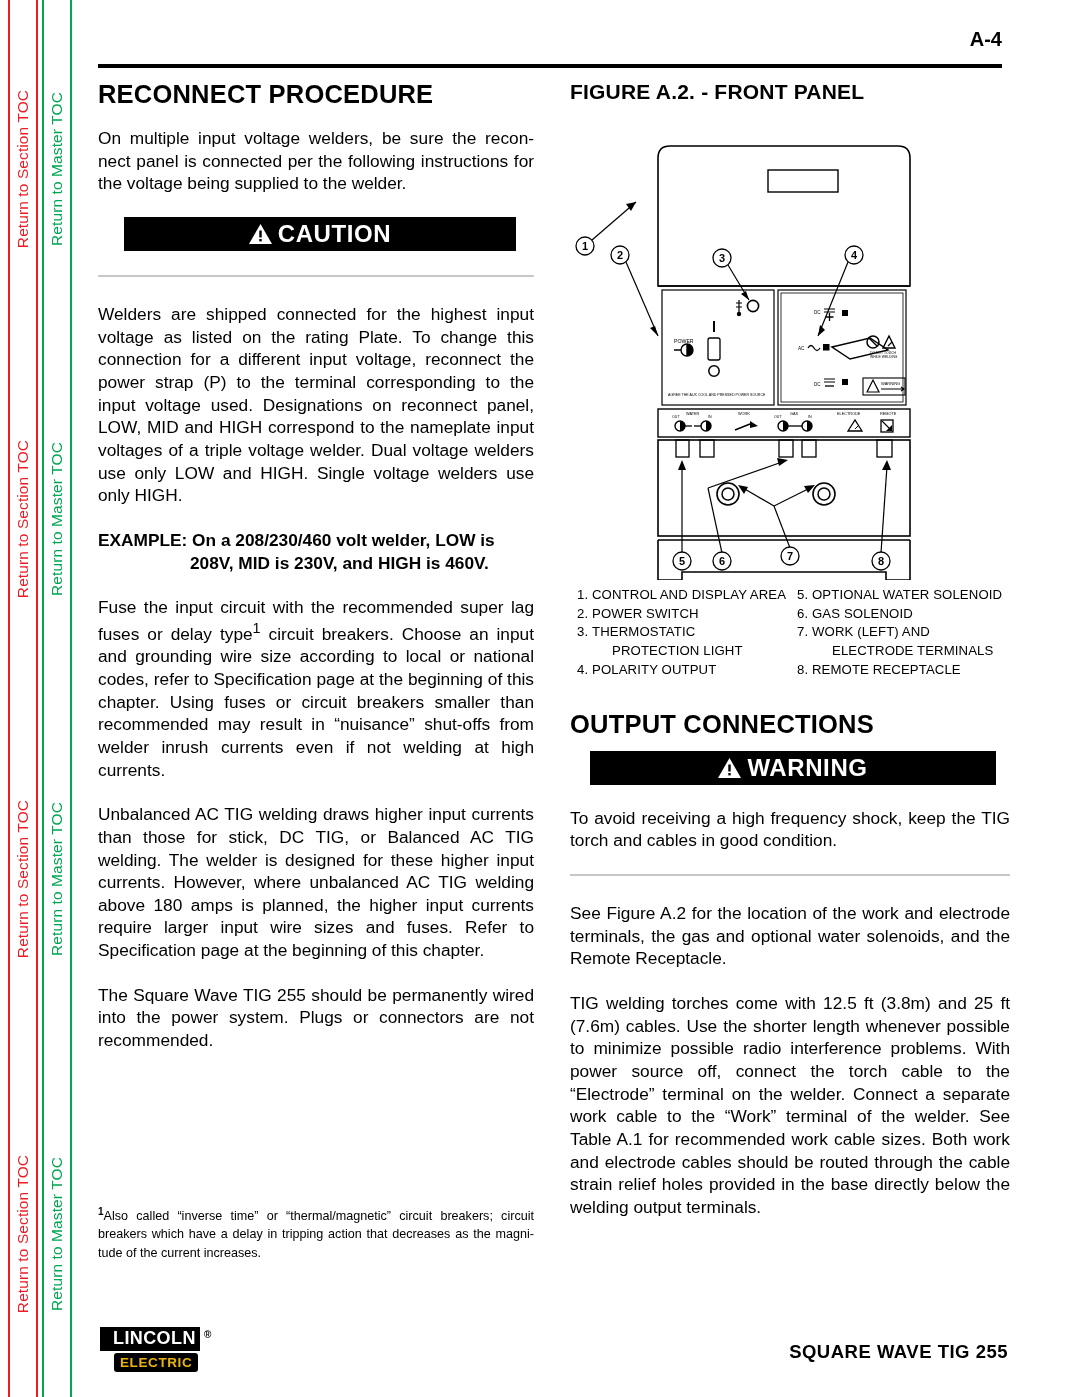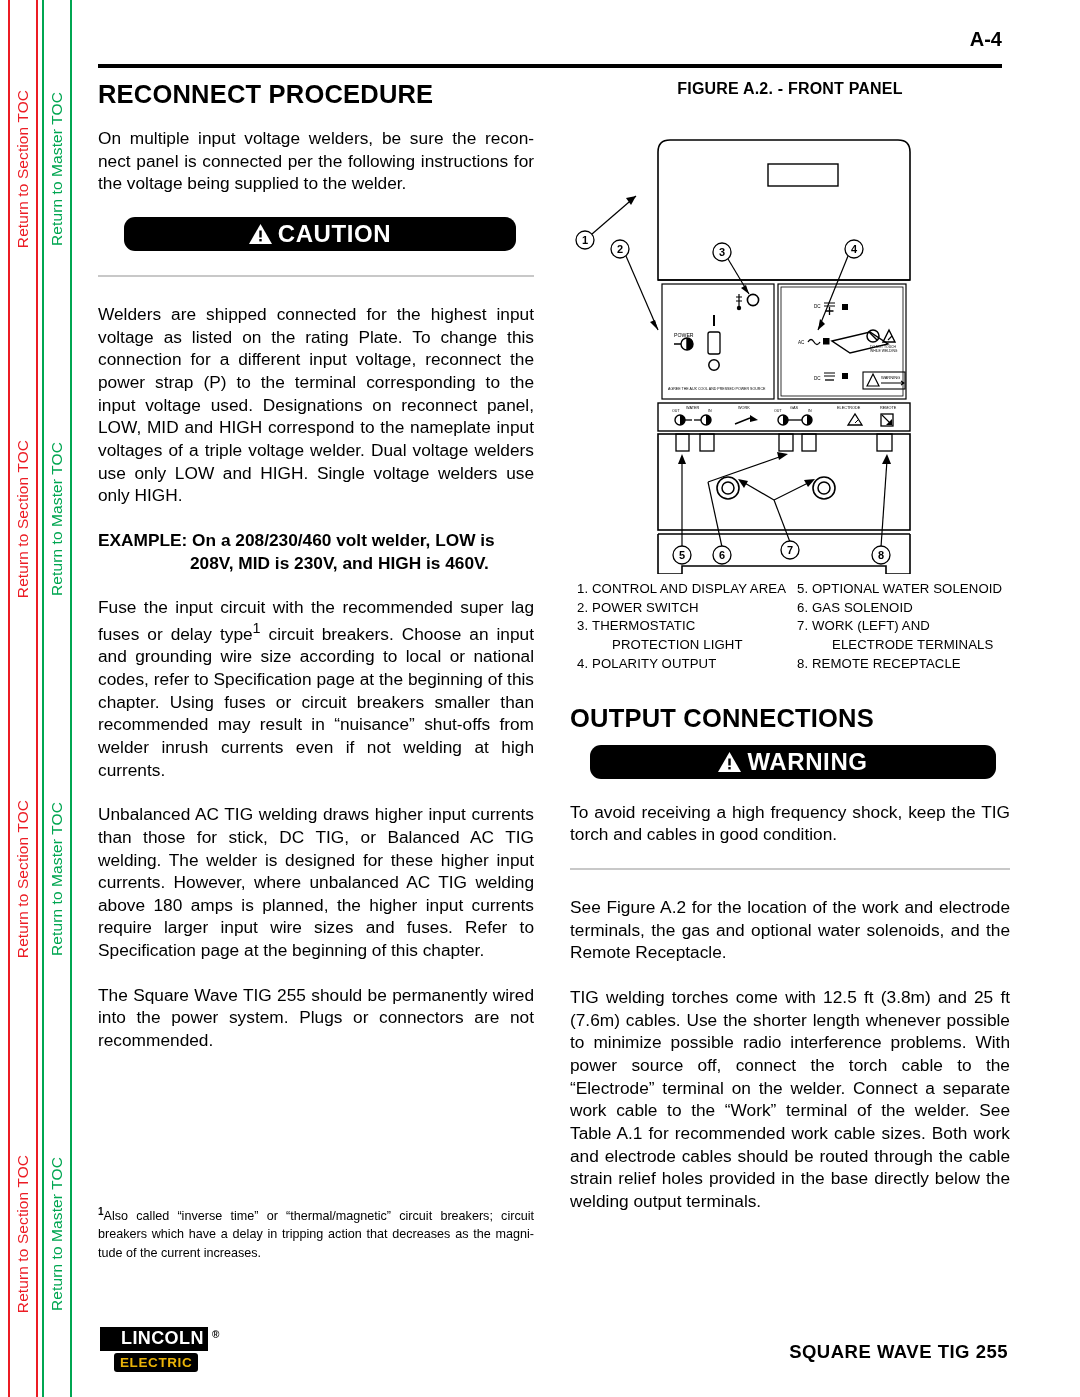--- a/index.html
+++ b/index.html
@@ -125,21 +125,20 @@
   .banner {
     background: #000;
     color: #fff;
     text-align: center;
     font-weight: bold;
     display: flex;
     align-items: center;
     justify-content: center;
     gap: 6px;
     letter-spacing: 0.6px;
-    border-radius: 11px;
   }
   .banner.caution {
     margin: 2px 0 24px 26px;
     width: 392px;
     height: 34px;
     font-size: 24px;
   }
   .banner.warning {
     margin: 2px 0 22px 20px;
     width: 406px;
@@ -155,23 +154,22 @@
   .warn-tri svg { display: block; }
 
   .hr-light {
     border: 0;
     border-top: 2px solid #c8c8c8;
     margin: 6px 0 26px 0;
   }
 
   
   .fig-cap {
-    font-size: 16px;
-    font-weight: bold;
-    text-align: center;
+    font-size: 21px;
+    font-weight: bold;
     letter-spacing: 0.2px;
     margin: 8px 0 6px 0;
   }
   .fig-wrap {
     width: 440px;
     height: 470px;
     position: relative;
   }
   .fig-wrap svg { display: block; }
 
@@ -213,21 +211,21 @@
     left: 100px;
     top: 1327px;
     width: 108px;
   }
   .logo-top {
     background: #000;
     color: #fff;
     font-weight: bold;
     font-size: 18px;
     letter-spacing: 0.4px;
-    padding: 1px 4px 2px 21px;
+    padding: 1px 4px 2px 13px;
     display: inline-block;
     position: relative;
   }
   .logo-reg {
     position: absolute;
     right: -12px;
     top: 2px;
     color: #000;
     font-size: 10px;
   }

